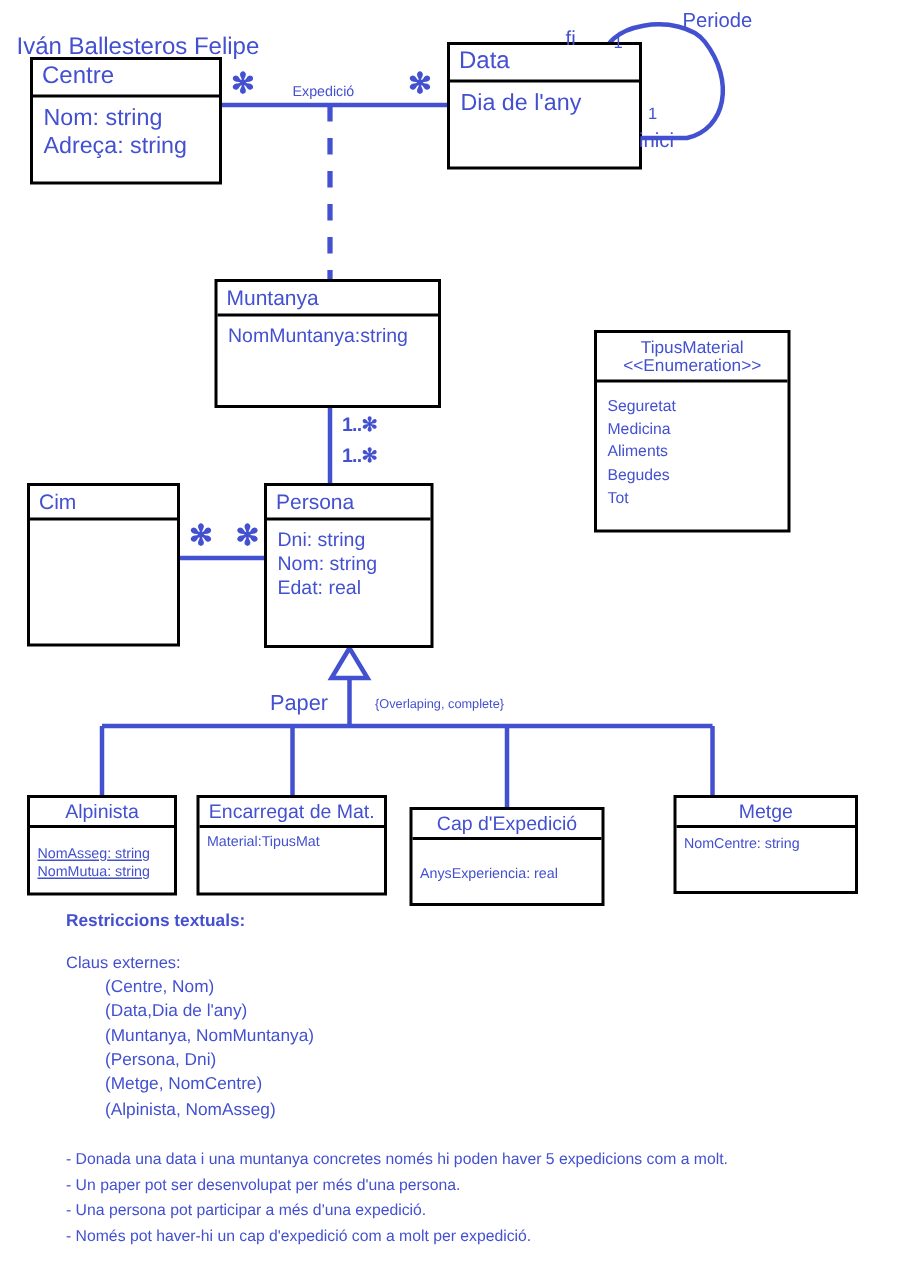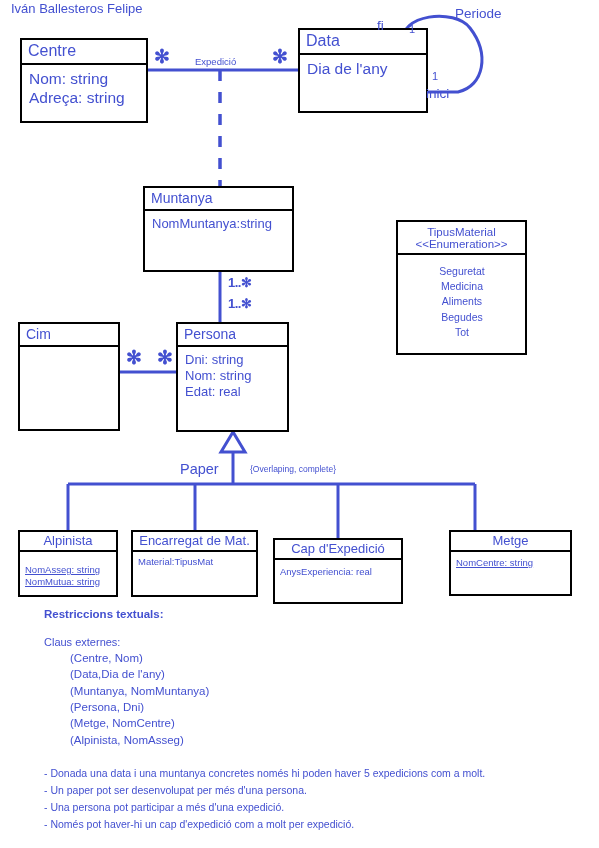--- a/index.html
+++ b/index.html
@@ -24,22 +24,22 @@
   svg.edges {
     position: absolute;
     left: 0; top: 0;
     width: 599px;
     height: 848px;
     pointer-events: none;
   }
   .author-name {
     position: absolute;
     left: 11px;
-    top: 1px;
-    font-size: 13px;
+    top: 23px;
+    font-size: 16px;
     color: #4350d0;
     white-space: nowrap;
   }
   
   .uml-class {
     position: absolute;
     border: 2.5px solid #000000;
     background: #ffffff;
     box-sizing: border-box;
   }
@@ -66,21 +66,21 @@
     text-align: center;
   }
   
   .big-title { font-size: 16px; }
   .big-attr  { font-size: 15.5px; }
   .mid-title { font-size: 14px; }
   .mid-attr  { font-size: 13px; }
   .sm-title  { font-size: 13px; }
   .sm-attr   { font-size: 9.5px; }
   .enum-title { font-size: 11.5px; text-align: center; }
-  .enum-item { font-size: 10.5px; text-align: center; line-height: 1.45; }
+  .enum-item { font-size: 10.5px; text-align: left; line-height: 1.45; }
 
   
   .edge-label {
     position: absolute;
     color: #4350d0;
     white-space: nowrap;
   }
   .star {
     font-size: 19px;
     font-weight: bold;
@@ -219,28 +219,28 @@
 
   <div class="uml-class" style="left:131px; top:530px; width:127px; height:67px;">
     <div class="uml-header sm-title center" style="padding:1px 3px 2px 3px;">Encarregat de Mat.</div>
     <div class="uml-body" style="padding:4px 5px;">
       <div class="uml-attr sm-attr">Material:TipusMat</div>
     </div>
   </div>
 
   <div class="uml-class" style="left:273px; top:538px; width:130px; height:66px;">
     <div class="uml-header sm-title center" style="padding:1px 3px 2px 3px;">Cap d'Expedició</div>
-    <div class="uml-body" style="padding:6px 5px;">
+    <div class="uml-body" style="padding:17px 5px;">
       <div class="uml-attr sm-attr">AnysExperiencia: real</div>
     </div>
   </div>
 
   <div class="uml-class" style="left:416px; top:530px; width:123px; height:66px;margin-left:33px;">
     <div class="uml-header sm-title center" style="padding:1px 3px 2px 3px;">Metge</div>
-    <div class="uml-body" style="padding:5px 5px;text-decoration:underline;">
+    <div class="uml-body" style="padding:5px 5px;">
       <div class="uml-attr sm-attr">NomCentre: string</div>
     </div>
   </div>
 
   <div class="edge-label star" style="left:154px; top:47px;">✻</div>
   <div class="edge-label assoc-name" style="left:195px; top:56px;">Expedició</div>
   <div class="edge-label star" style="left:272px; top:47px;">✻</div>
 
   <div class="edge-label role-name" style="left:377px; top:18px;">fi</div>
   <div class="edge-label one-mult" style="left:409px; top:23px;">1</div>

